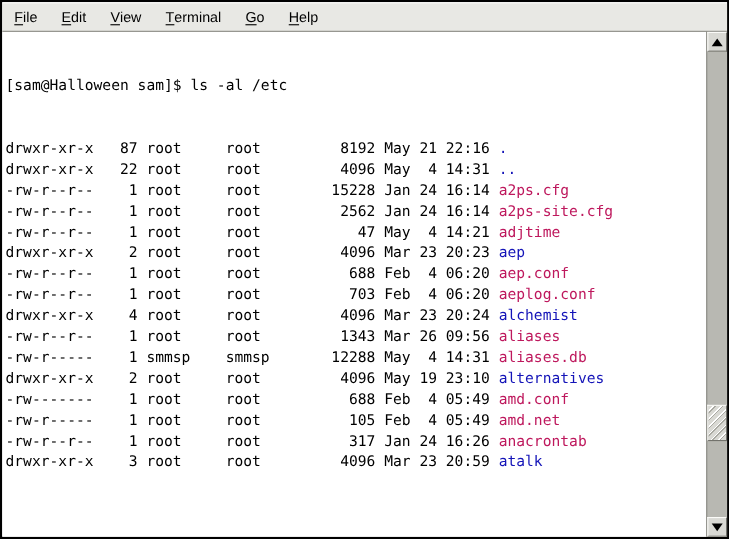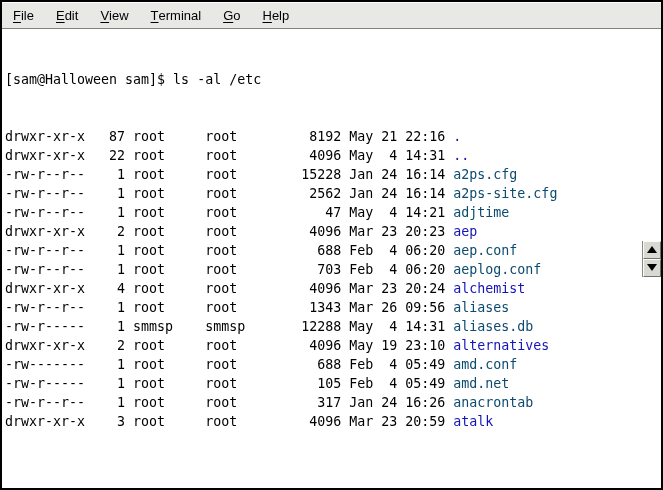--- a/index.html
+++ b/index.html
@@ -23,32 +23,32 @@
   }
   .menu-item {
     padding:0 11px;
     height:100%;
     display:flex; align-items:center;
     cursor:default;
     white-space:nowrap;
   }
   .menu-item u { text-decoration:underline; text-underline-offset:2px; }
   
-  .body { flex:1; display:flex; flex-direction:row; min-height:0;align-items:center; }
+  .body { flex:1; display:flex; flex-direction:row; min-height:0; }
   .screen {
     flex:1; background:#ffffff; color:#000;
     font-family:"DejaVu Sans Mono", monospace;
     font-size:13.3px; line-height:19px;
     padding:2px 0 0 3px;
     overflow:hidden;
     white-space:pre;
   }
   .line { white-space:pre; height:19px; }
   .dir     { color:#1414b8; }
-  .file    { color:#0c4a6e; }
+  .file    { color:#be185d; }
   
   .scrollbar {
     flex:0 0 19px; width:19px;
     display:flex; flex-direction:column;
     background:#b8b8b2;
     border-left:1px solid #8a8a84;
   }
   .sb-btn {
     flex:0 0 18px; height:18px;
     background:#d9d9d4;

